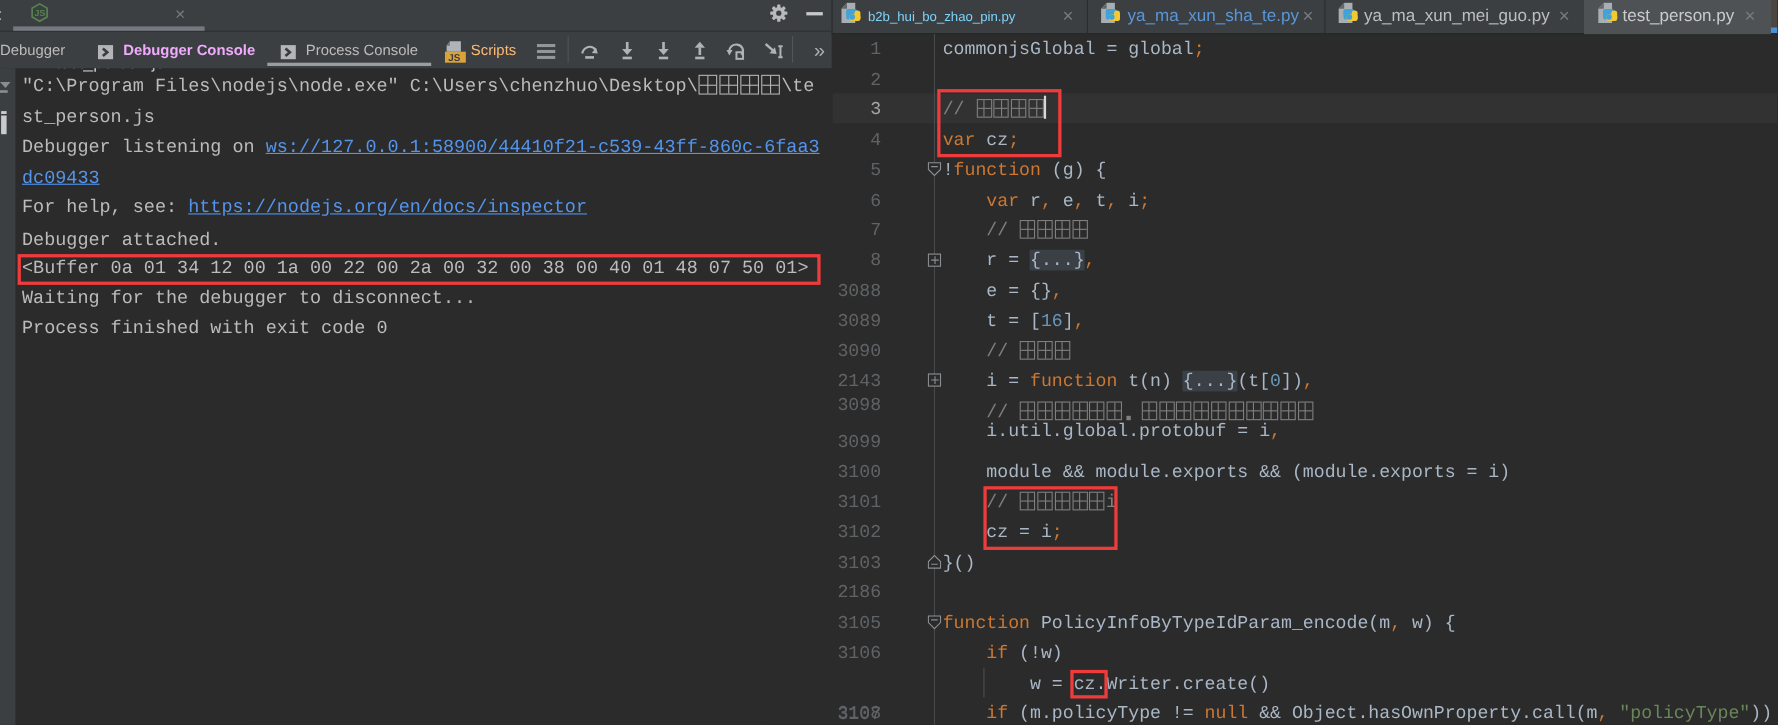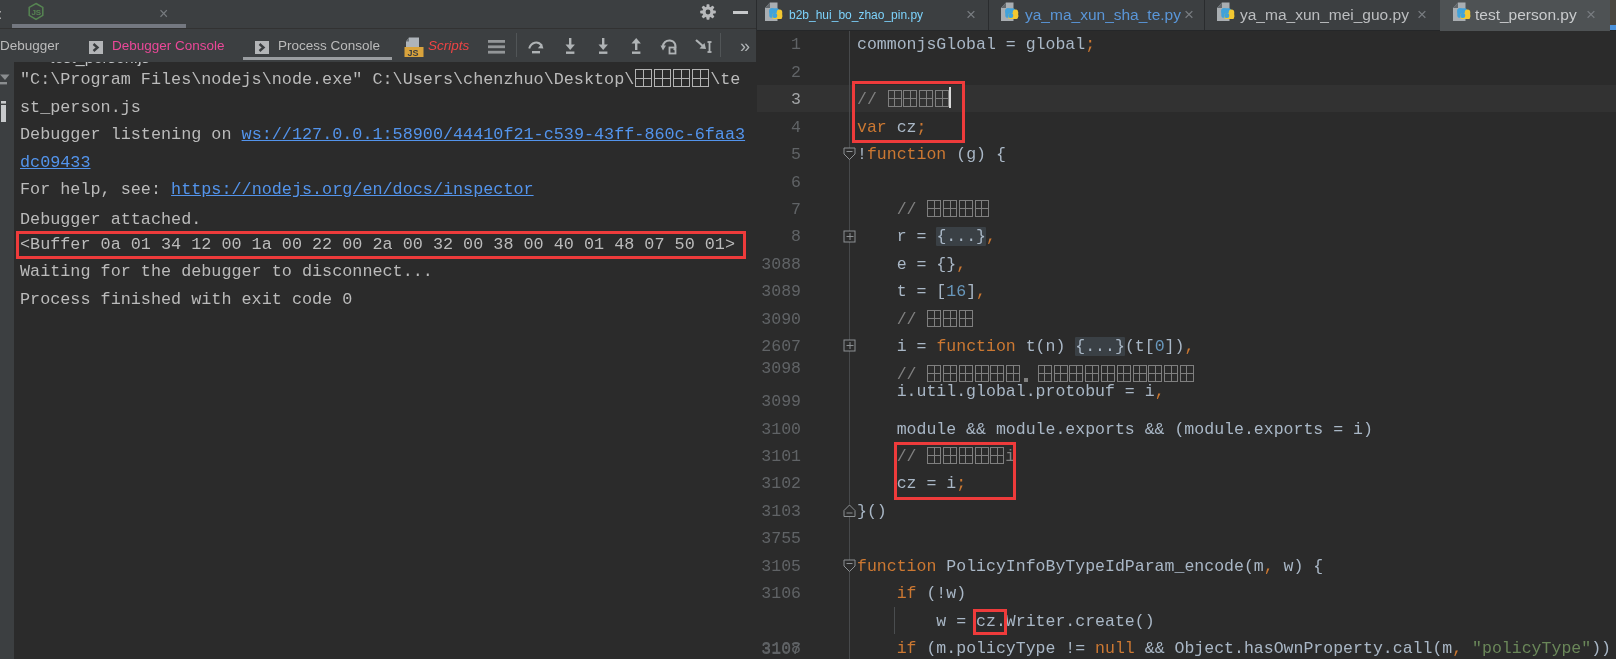--- a/index.html
+++ b/index.html
@@ -63,36 +63,36 @@
 
 <div class="abs" style="left:733px;top:11px;width:15px;height:3px;background:#C6C8CA;"></div>
 
 <div class="abs" style="left:0;top:29px;width:756px;height:33px;background:#3C3F41;"></div>
 <div class="abs" style="left:0;top:36px;width:90px;height:20px;line-height:20px;color:#BBBBBB;font-size:13.5px;">Debugger</div>
 
 <svg class="abs" style="left:89px;top:41px;" width="14" height="13" viewBox="0 0 14 13">
  <rect x="0" y="0" width="14" height="13" fill="#B3B5B7"></rect>
  <path d="M4.5 3 L8.5 6.5 L4.5 10" fill="none" stroke="#3A3D3F" stroke-width="2.4"></path>
 </svg>
-<div class="abs" style="left:112px;top:36px;width:130px;height:20px;line-height:20px;color:#ec4899;font-size:13.5px;">Debugger Console</div>
+<div class="abs" style="left:112px;top:36px;width:130px;height:20px;line-height:20px;color:#f0abfc;font-size:13.5px;font-weight:bold;">Debugger Console</div>
 
 <svg class="abs" style="left:255px;top:41px;" width="14" height="13" viewBox="0 0 14 13">
  <rect x="0" y="0" width="14" height="13" fill="#B3B5B7"></rect>
  <path d="M4.5 3 L8.5 6.5 L4.5 10" fill="none" stroke="#3A3D3F" stroke-width="2.4"></path>
 </svg>
 <div class="abs" style="left:278px;top:36px;width:120px;height:20px;line-height:20px;color:#BBBBBB;font-size:13.5px;">Process Console</div>
 <div class="abs" style="left:243px;top:57px;width:149px;height:3px;background:#9A9DA0;"></div>
 
 <svg class="abs" style="left:404px;top:36px;" width="20" height="22" viewBox="0 0 20 22">
  <path d="M5 1.5 L15 1.5 L15 11 L2 11 L2 5.5 Z" fill="#AEB4BA"></path>
  <path d="M5 1.5 L5 5.5 L2 5.5 Z" fill="#6E7478"></path>
  <rect x="0.5" y="11" width="19" height="10" fill="#D9A33C"></rect>
  <text x="3.4" y="19.6" font-family="Liberation Sans" font-size="9" font-weight="bold" fill="#3A3D3F">JS</text>
 </svg>
-<div class="abs" style="left:428px;top:36px;width:60px;height:20px;line-height:20px;color:#ef4444;font-size:13.5px;font-style:italic;">Scripts</div>
+<div class="abs" style="left:428px;top:36px;width:60px;height:20px;line-height:20px;color:#fdba74;font-size:13.5px;">Scripts</div>
 
 <svg class="abs" style="left:488px;top:40px;" width="17" height="14" viewBox="0 0 17 14">
  <g fill="#939698">
         <rect x="0" y="0" width="17" height="2.8"></rect>
         <rect x="0" y="5.4" width="17" height="2.8"></rect>
         <rect x="0" y="10.8" width="17" height="2.8"></rect>
       </g>
 </svg>
 <div class="abs" style="left:516px;top:33px;width:1px;height:24px;background:#515557;"></div>
 
@@ -227,38 +227,39 @@
 <div class="lnum mono" style="top:58.73px;">2</div>
 <div class="lnum mono" style="top:86.18px;color:#A4A6A8;">3</div>
 <div class="lnum mono" style="top:113.63px;">4</div>
 <div class="lnum mono" style="top:141.08px;">5</div>
 <div class="lnum mono" style="top:168.53px;">6</div>
 <div class="lnum mono" style="top:195.98px;">7</div>
 <div class="lnum mono" style="top:223.43px;">8</div>
 <div class="lnum mono" style="top:250.88px;">3088</div>
 <div class="lnum mono" style="top:278.33px;">3089</div>
 <div class="lnum mono" style="top:305.78px;">3090</div>
-<div class="lnum mono" style="top:333.23px;">2607</div>
+<div class="lnum mono" style="top:333.23px;">2143</div>
 <div class="lnum mono" style="top:355px;">3098</div>
 <div class="lnum mono" style="top:388.13px;">3099</div>
 <div class="lnum mono" style="top:415.58px;">3100</div>
 <div class="lnum mono" style="top:443.03px;">3101</div>
 <div class="lnum mono" style="top:470.48px;">3102</div>
 <div class="lnum mono" style="top:497.93px;">3103</div>
-<div class="lnum mono" style="top:525.38px;">3755</div>
+<div class="lnum mono" style="top:525.38px;">2186</div>
 <div class="lnum mono" style="top:552.83px;">3105</div>
 <div class="lnum mono" style="top:580.28px;">3106</div>
 <div class="lnum mono" style="top:607.73px;margin-top:28px;">3107</div>
 <div class="lnum mono" style="top:635.18px;">3108</div>
 
 <div class="eline mono" style="top:31.28px;">commonjsGlobal = global<span class="o">;</span></div>
 <div class="eline mono" style="top:58.73px;"></div>
 <div class="eline mono" style="top:86.18px;"><span class="c">// <span class="k"></span><span class="k"></span><span class="k"></span><span class="k"></span></span></div>
 <div class="eline mono" style="top:113.63px;"><span class="o">var</span> cz<span class="o">;</span></div>
 <div class="eline mono" style="top:141.08px;">!<span class="o">function</span> (g) {</div>
+<div class="eline mono" style="top:168.53px;">    <span class="o">var</span> r<span class="o">,</span> e<span class="o">,</span> t<span class="o">,</span> i<span class="o">;</span></div>
 <div class="eline mono" style="top:195.98px;">    <span class="c">// <span class="k"></span><span class="k"></span><span class="k"></span><span class="k"></span></span></div>
 <div class="eline mono" style="top:223.43px;">    r = <span class="fold">{...}</span><span class="o">,</span></div>
 <div class="eline mono" style="top:250.88px;">    e = {}<span class="o">,</span></div>
 <div class="eline mono" style="top:278.33px;">    t = [<span class="nb">16</span>]<span class="o">,</span></div>
 <div class="eline mono" style="top:305.78px;">    <span class="c">// <span class="k"></span><span class="k"></span><span class="k"></span></span></div>
 <div class="eline mono" style="top:333.23px;">    i = <span class="o">function</span> t(n) <span class="fold">{...}</span>(t[<span class="nb">0</span>])<span class="o">,</span></div>
 <div class="eline mono" style="top:360.68px;">    <span class="c">// <span class="k"></span><span class="k"></span><span class="k"></span><span class="k"></span><span class="k"></span><span class="k"></span><span class="kp"></span><span class="k"></span><span class="k"></span><span class="k"></span><span class="k"></span><span class="k"></span><span class="k"></span><span class="k"></span><span class="k"></span><span class="k"></span><span class="k"></span></span></div>
 <div class="eline mono" style="top:378px;">    i.util.global.protobuf = i<span class="o">,</span></div>
 <div class="eline mono" style="top:415.58px;">    module &amp;&amp; module.exports &amp;&amp; (module.exports = i)</div>
 <div class="eline mono" style="top:443.03px;">    <span class="c">// <span class="k"></span><span class="k"></span><span class="k"></span><span class="k"></span><span class="k"></span>i</span></div>

